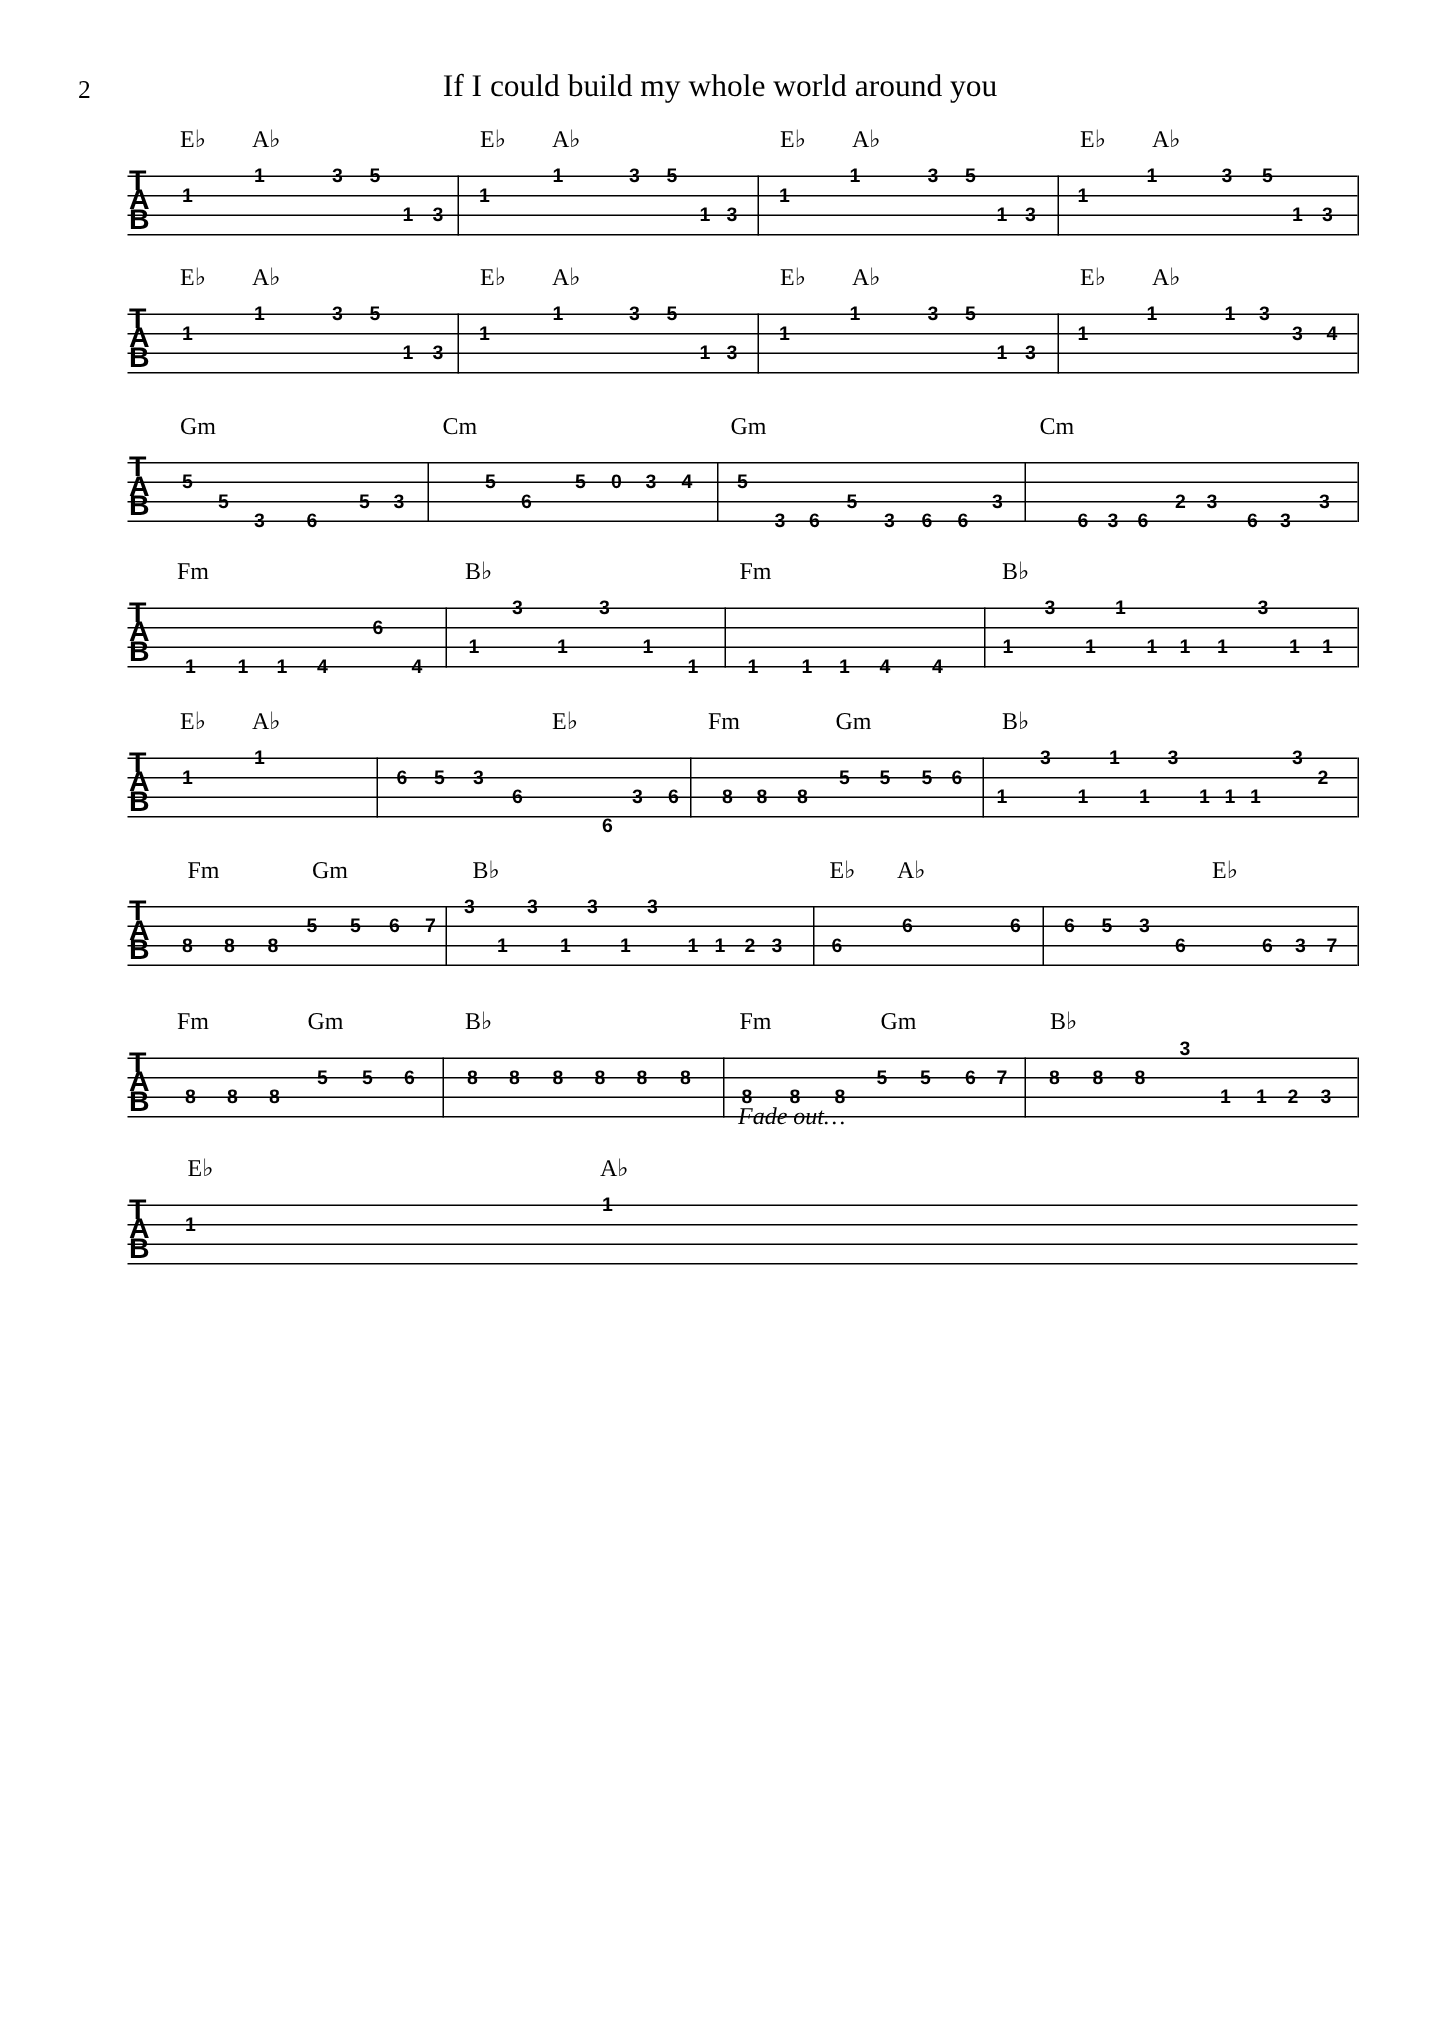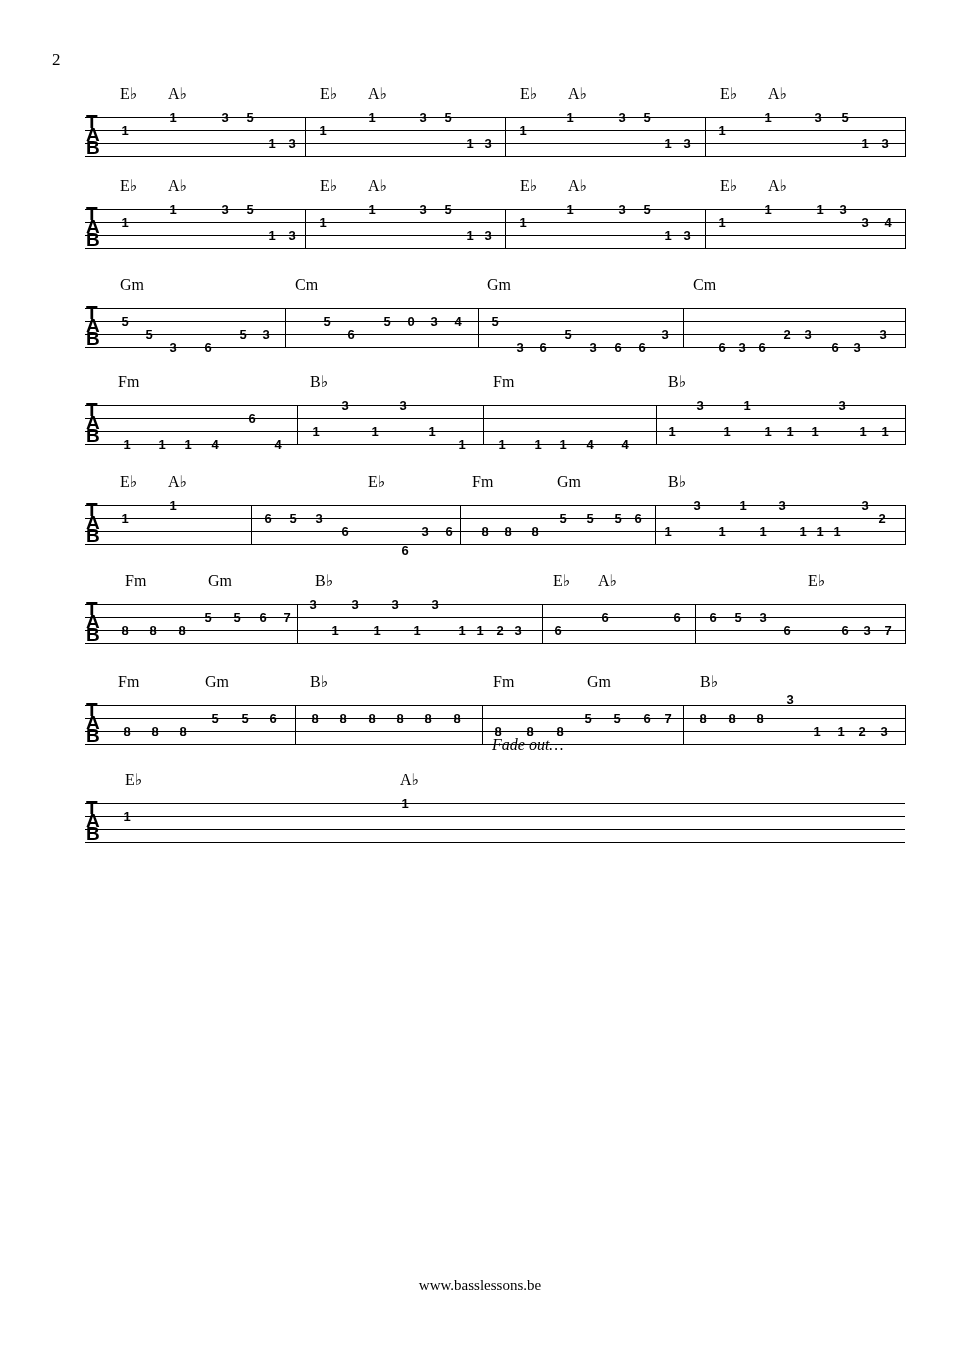--- a/index.html
+++ b/index.html
@@ -23,20 +23,21 @@
   .fret {
     position:absolute; font-family:"Liberation Sans", "DejaVu Sans", sans-serif;
     font-weight:bold; font-size:13px; line-height:1; transform:translate(-50%,-50%);
   }
 </style>
 </head>
 <body>
 
 <div class="page">
   <div class="page-number">2</div>
+  <div class="title">If I could build my whole world around you</div>
   <div class="score">
       <div class="staff-line" style="left: 85px; width: 820px; top: 117px;"></div>
       <div class="staff-line" style="left: 85px; width: 820px; top: 130px;"></div>
       <div class="staff-line" style="left: 85px; width: 820px; top: 143px;"></div>
       <div class="staff-line" style="left: 85px; width: 820px; top: 156px;"></div>
       <div class="clef" style="left: 86px; top: 121px;">T</div>
       <div class="clef" style="left: 86px; top: 134px;">A</div>
       <div class="clef" style="left: 86px; top: 147px;">B</div>
       <div class="barline" style="left: 305px; top: 117px; height: 40px;"></div>
       <div class="barline" style="left: 505px; top: 117px; height: 40px;"></div>
@@ -341,14 +342,13 @@
       <div class="staff-line" style="left: 85px; width: 820px; top: 842px;"></div>
       <div class="clef" style="left: 86px; top: 807px;">T</div>
       <div class="clef" style="left: 86px; top: 820px;">A</div>
       <div class="clef" style="left: 86px; top: 833px;">B</div>
       <div class="chord" style="left: 125px; top: 772px;">E♭</div>
       <div class="chord" style="left: 400px; top: 772px;">A♭</div>
       <div class="fret" style="left: 127px; top: 816px;">1</div>
       <div class="fret" style="left: 405px; top: 803px;">1</div>
     </div>
   <div class="fade-out">Fade out…</div>
-  <div class="footer">www.basslessons.be</div>
 </div>
 
 </body></html>

